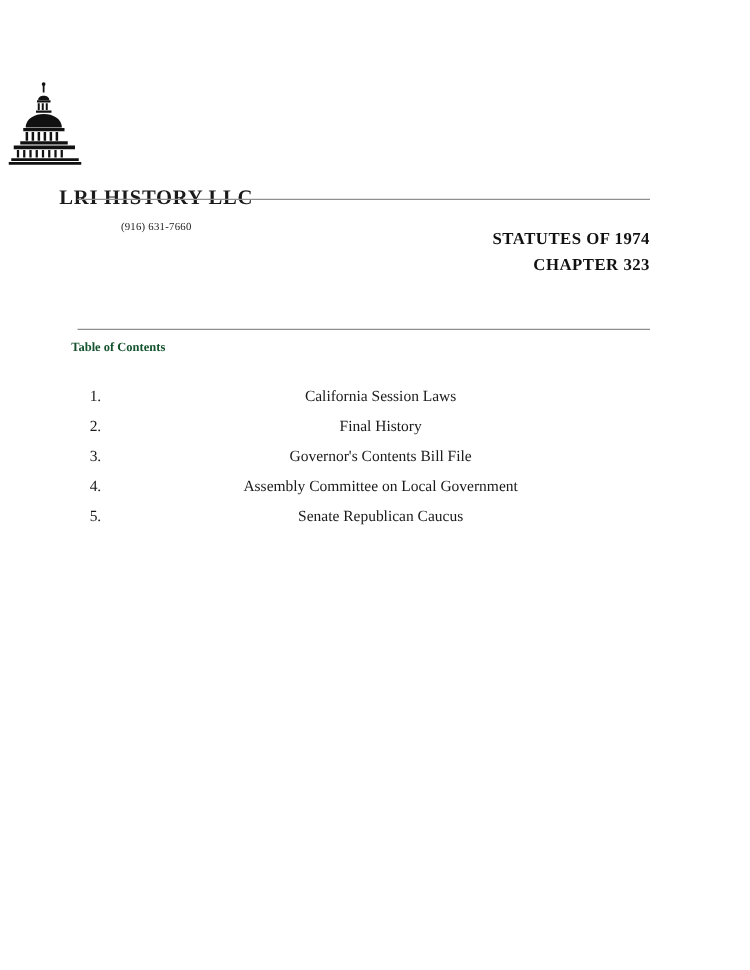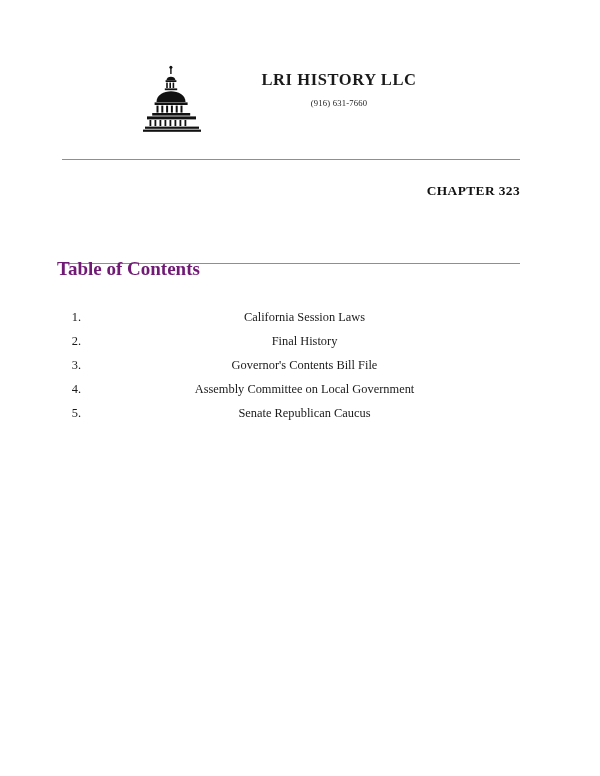--- a/index.html
+++ b/index.html
@@ -22,22 +22,23 @@
     background: #ffffff;
   }
 
   
   .letterhead {
     position: absolute;
     top: 58px;
     left: 0;
     width: 600px;
     display: flex;
+    flex-direction: column;
     align-items: flex-start;
-    justify-content: center;
+    justify-content: flex-end;
   }
   .logo-wrap {
     width: 72px;
     height: 72px;
     margin-right: 6px;
     margin-top: 6px;
     flex: 0 0 auto;
   }
   .org-block {
     text-align: center;
@@ -91,26 +92,26 @@
     font-weight: bold;
     font-size: 13.4px;
     letter-spacing: 0.4px;
     line-height: 21px;
     color: #111111;
   }
 
   
   .toc-heading {
     position: absolute;
-    top: 258px;
+    top: 273px;
     left: 57px;
     font-family: "Liberation Serif", serif;
     font-weight: bold;
-    font-size: 19px;
-    color: #701a75;
+    font-size: 10px;
+    color: #14532d;
   }
   .toc-list {
     position: absolute;
     top: 305px;
     left: 57px;
     width: 460px;
     margin: 0;
     padding: 0;
     list-style: none;
   }
@@ -190,20 +191,21 @@
     <div class="org-block">
       <div class="org-name">LRI HISTORY LLC</div>
       <div class="org-phone">(916) 631-7660</div>
     </div>
 
   </div>
 
   <div class="rule rule-top"></div>
 
   <div class="title-block">
+    <div class="title-line">STATUTES OF 1974</div>
     <div class="title-line">CHAPTER  323</div>
   </div>
 
   <div class="rule rule-bottom"></div>
 
   <div class="toc-heading">Table of Contents</div>
 
   <ul class="toc-list">
     <li class="toc-item">
       <span class="toc-num">1.</span>

